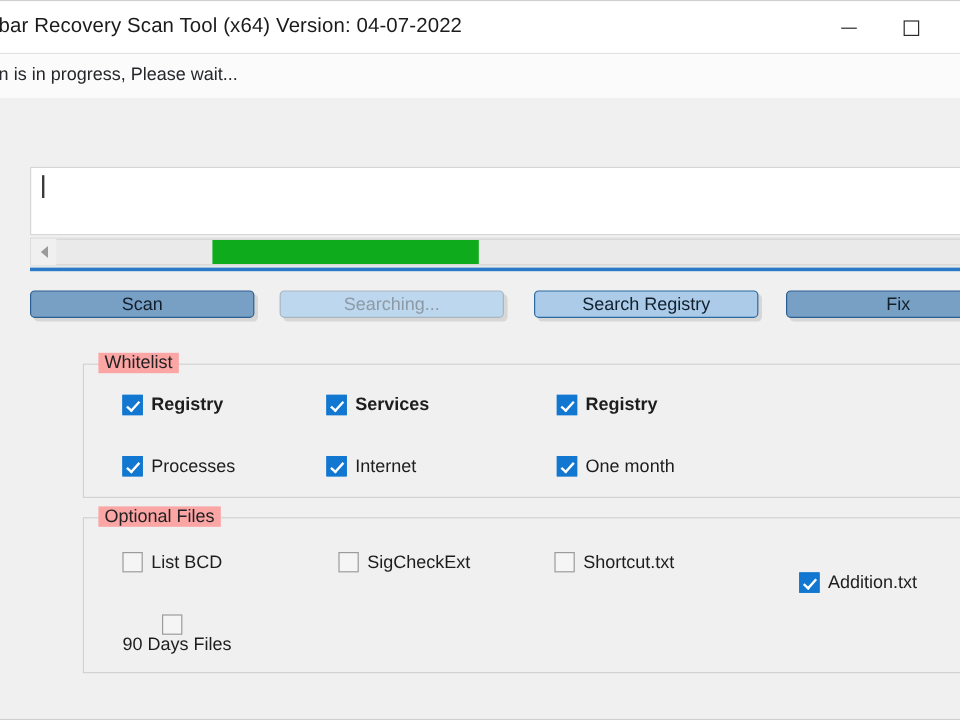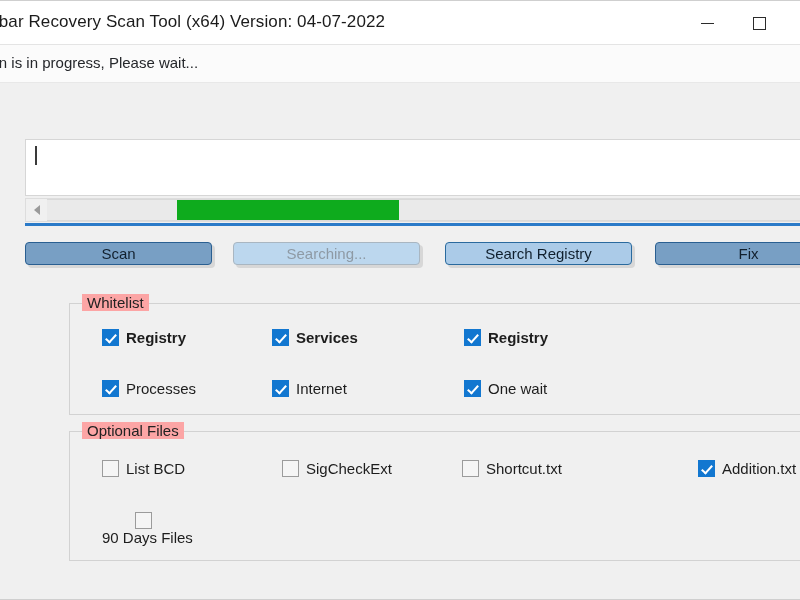--- a/index.html
+++ b/index.html
@@ -298,21 +298,21 @@
   
   .wl-c1 { left: 32px; }
   .wl-c2 { left: 202px; }
   .wl-c3 { left: 394px; }
   .wl-r1 { top: 25px; font-weight: bold; }
   .wl-r2 { top: 76px; }
   
   .os-c1 { left: 32px; }
   .os-c2 { left: 212px; }
   .os-c3 { left: 392px; justify-content: flex-end; }
-  .os-c4 { left: 628px; }
+  .os-c4 { left: 596px; margin-top: 17px; }
   .os-r1 { top: 28px; }
   .os-r2 { top: 80px; flex-direction: column; }
 </style>
 </head>
 <body>
 
 <div id="app">
   <div class="window">
 
     <div class="titlebar">
@@ -377,21 +377,21 @@
         <div class="cb wl-c1 wl-r2">
           <span class="cb-box on" style="background: rgb(18, 119, 208); border-color: rgb(18, 119, 208);"></span>
           <span class="cb-label">Processes</span>
         </div>
         <div class="cb wl-c2 wl-r2">
           <span class="cb-box on" style="background: rgb(18, 119, 208); border-color: rgb(18, 119, 208);"></span>
           <span class="cb-label">Internet</span>
         </div>
         <div class="cb wl-c3 wl-r2">
           <span class="cb-box on" style="background: rgb(18, 119, 208); border-color: rgb(18, 119, 208);"></span>
-          <span class="cb-label">One wait</span>
+          <span class="cb-label">One month</span>
         </div>
       </div>
 
       <div class="groupbox" id="gb-optional">
         <div class="group-legend">Optional Files</div>
 
         <div class="cb os-c1 os-r1">
           <span class="cb-box off"></span>
           <span class="cb-label">List BCD</span>
         </div>

